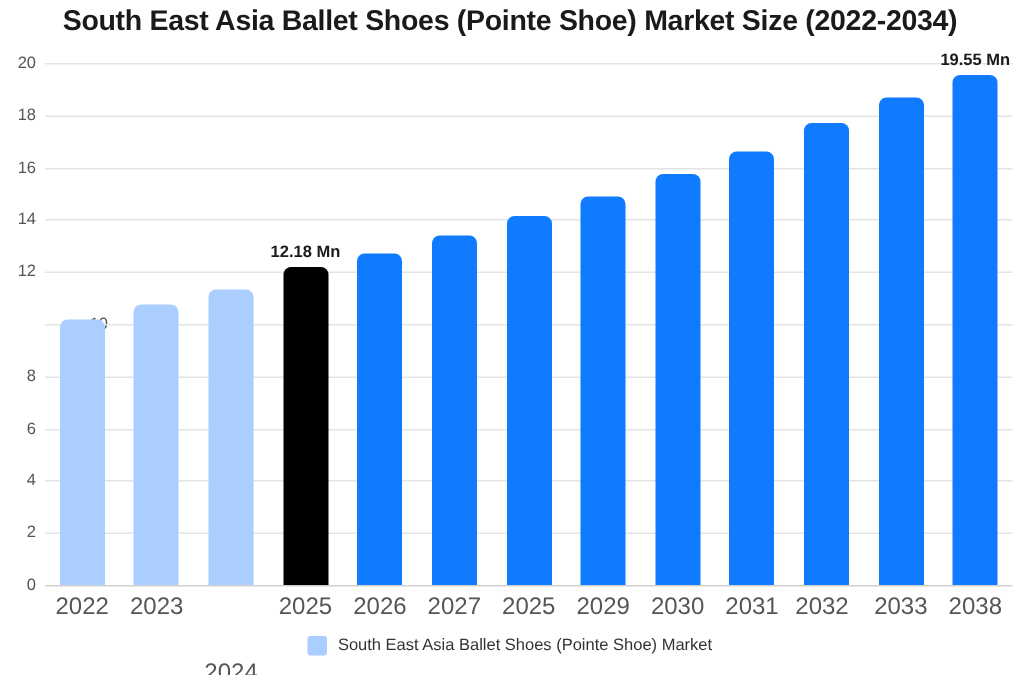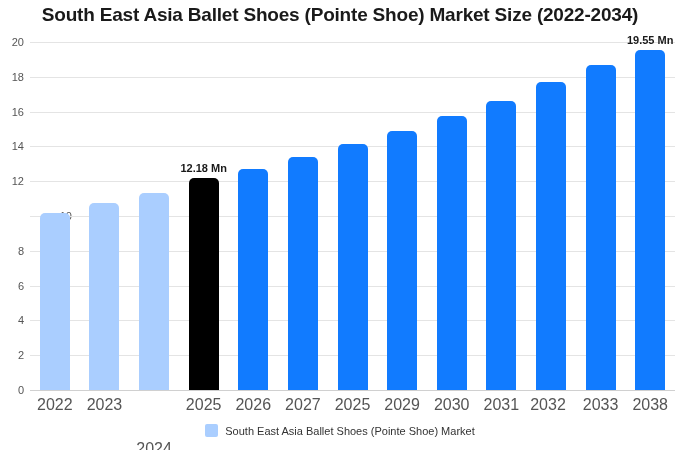--- a/index.html
+++ b/index.html
@@ -95,21 +95,20 @@
     text-align: center;
     top: 0;
   }
   #legend {
     position: absolute;
     left: 0;
     top: 424px;
     width: 680px;
     display: flex;
     justify-content: center;
-    align-items: center;
     gap: 7px;
   }
   #legend-swatch {
     width: 13px;
     height: 13px;
     background: #aaceff;
     border-radius: 2px;
   }
   #legend-text {
     font-size: 11px;

